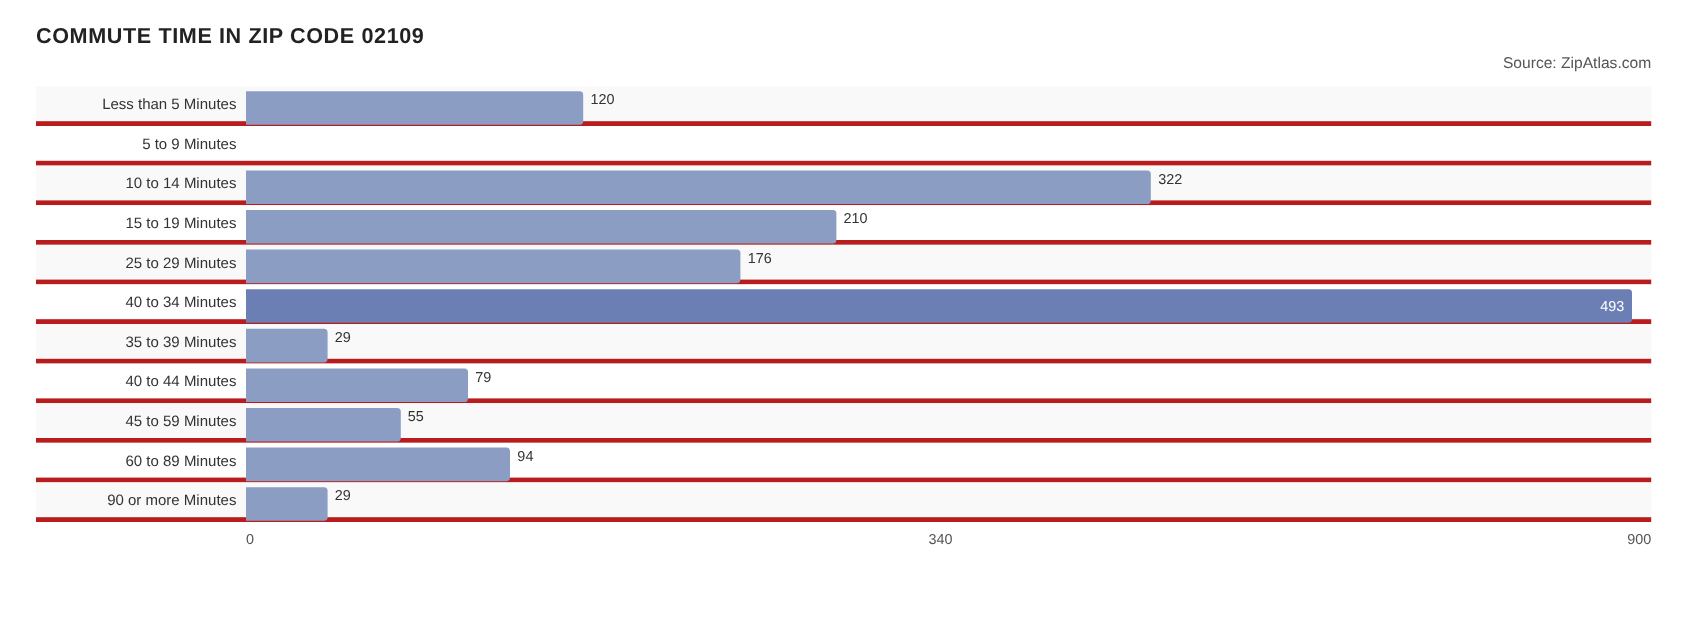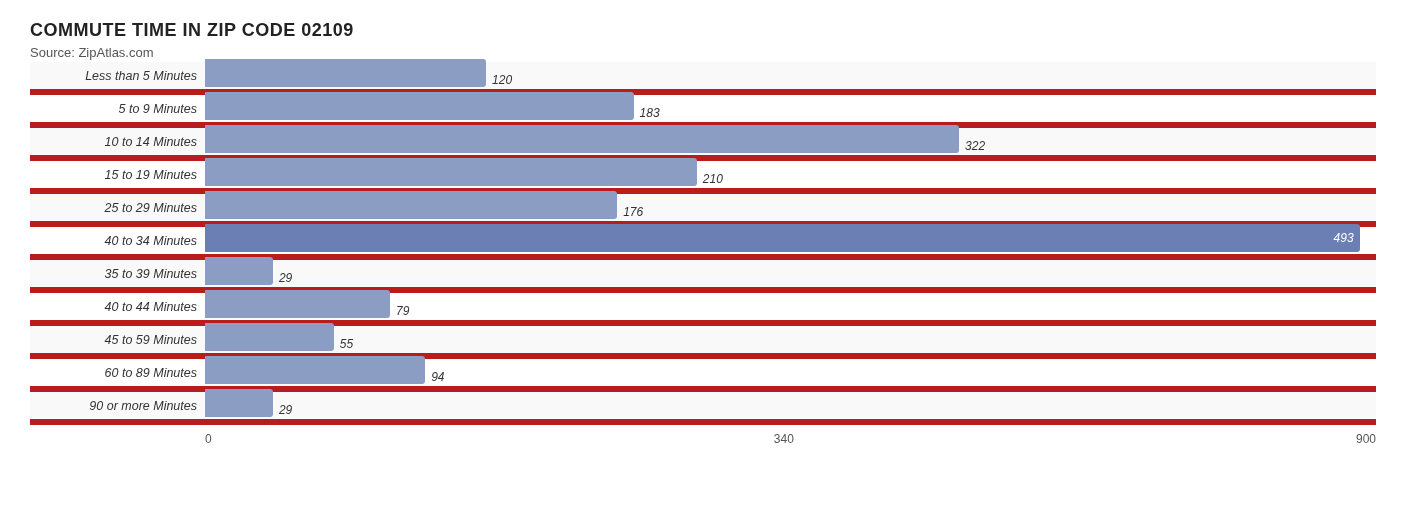--- a/index.html
+++ b/index.html
@@ -14,34 +14,33 @@
       font-size: 18px;
       font-weight: bold;
       color: #222;
       text-transform: uppercase;
       letter-spacing: 0.5px;
       margin-bottom: 4px;
     }
     .source {
       font-size: 13px;
       color: #555;
-      text-align: left;
-      margin-bottom: 2px;
+      text-align: right;
+      margin-bottom: 12px;
     }
     .chart-area {
       position: relative;
       width: 100%;
     }
     .bar-row {
       display: flex;
       align-items: center;
       height: 33px;
-      border-bottom: 6px solid #b91c1c;
+      border-bottom: 4px solid #b91c1c;
       position: relative;
-      font-style: italic;
     }
     .bar-row:nth-child(odd) {
       background: #f9f9f9;
     }
     .bar-row:nth-child(even) {
       background: #fff;
     }
     .bar-label {
       width: 175px;
       min-width: 175px;
@@ -49,21 +48,21 @@
       color: #333;
       padding-right: 8px;
       text-align: right;
       white-space: nowrap;
     }
     .bar-container {
       flex: 1;
       position: relative;
       height: 22px;
       display: flex;
-      align-items: flex-end;
+      align-items: flex-start;
     }
     .bar {
       height: 28px;
       background: #8b9dc3;
       border-radius: 0 3px 3px 0;
       position: relative;
       display: flex;
       align-items: center;
     }
     .bar.highlight {
@@ -108,24 +107,20 @@
 
 <div class="bar-row">
       <div class="bar-label">Less than 5 Minutes</div>
       <div class="bar-container">
         <div class="bar" style="width: 24%; background: rgb(139, 157, 195);"></div>
         <span class="bar-value">120</span>
       </div>
     </div>
     <div class="bar-row">
       <div class="bar-label">5 to 9 Minutes</div>
-      <div class="bar-container">
-        <div class="bar" style="width: 36.6%; background: rgb(139, 157, 195);"></div>
-        <span class="bar-value">183</span>
-      </div>
     </div>
     <div class="bar-row">
       <div class="bar-label">10 to 14 Minutes</div>
       <div class="bar-container">
         <div class="bar" style="width: 64.4%; background: rgb(139, 157, 195);"></div>
         <span class="bar-value">322</span>
       </div>
     </div>
     <div class="bar-row">
       <div class="bar-label">15 to 19 Minutes</div>

